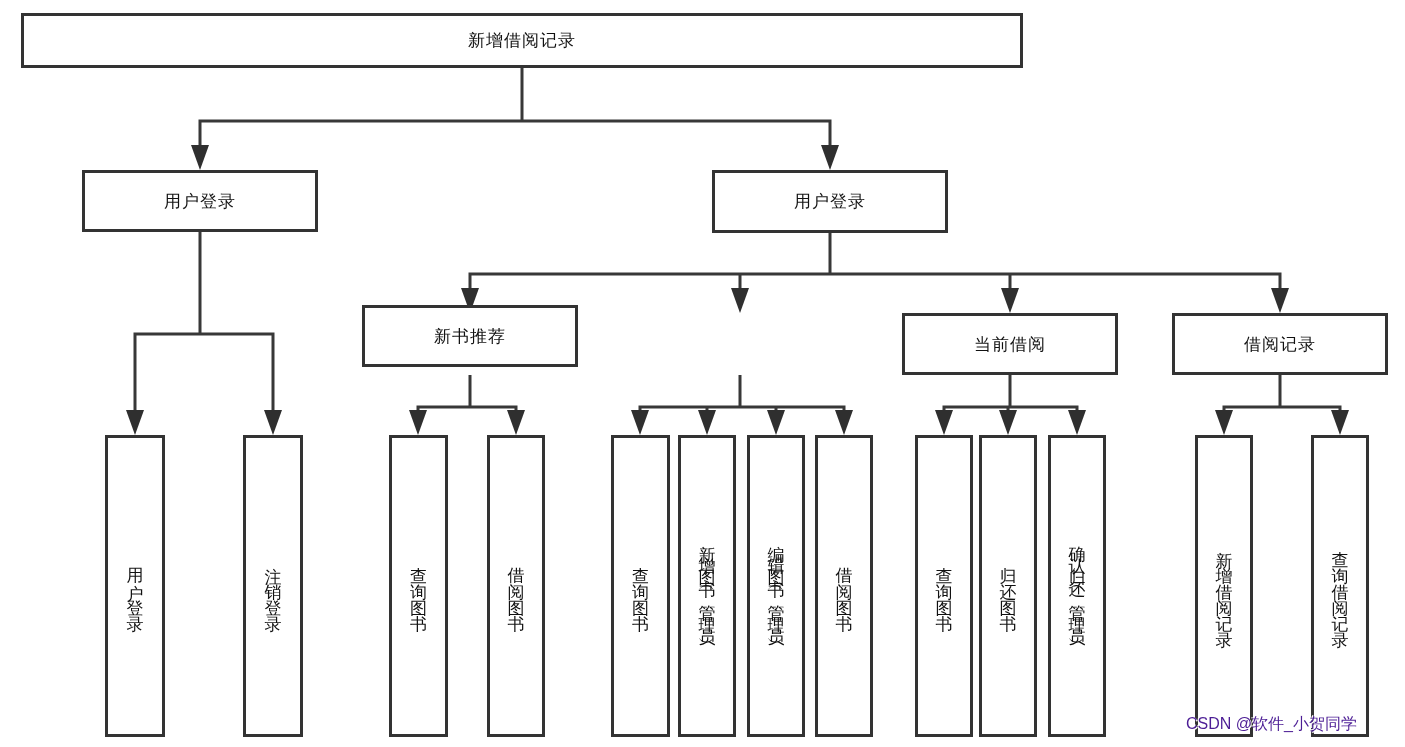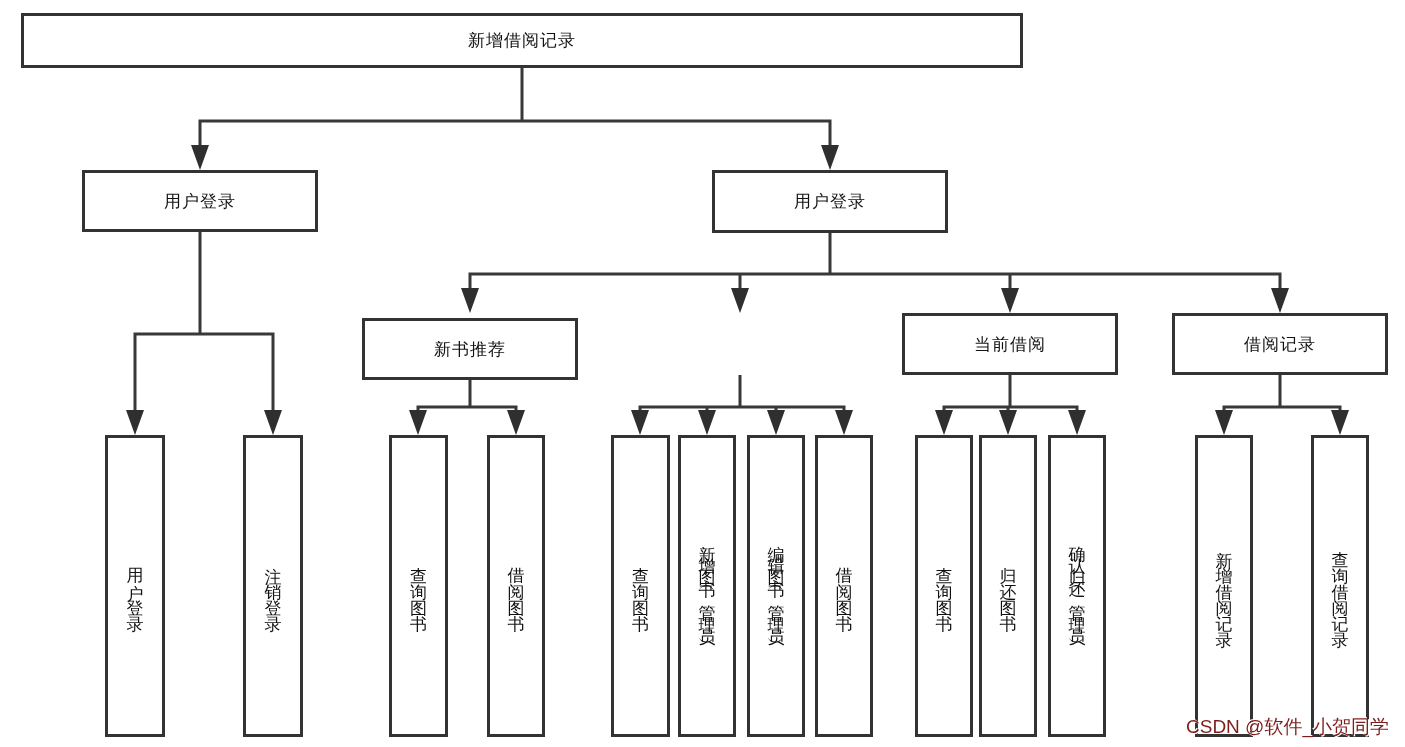--- a/index.html
+++ b/index.html
@@ -51,22 +51,22 @@
     white-space: nowrap;
   }
   .v-label.long {
     letter-spacing: 0.7em;
   }
   #watermark {
     position: absolute;
     left: 1186px;
     top: 714px;
     z-index: 3;
-    font-size: 19px;
-    color: #7f1d1d;
+    font-size: 16px;
+    color: #4c1d95;
     text-shadow: 1px 1px 0 #ffffff, -1px -1px 0 #ffffff;
     white-space: nowrap;
   }
 </style>
 </head>
 <body>
 
 <div id="stage">
 
   <svg id="wires" viewBox="0 0 1405 747" xmlns="http://www.w3.org/2000/svg">
@@ -106,21 +106,21 @@
     <span class="h-label">新增借阅记录</span>
   </div>
 
   <div class="node" style="left:82px; top:170px; width:236px; height:62px;">
     <span class="h-label">用户登录</span>
   </div>
   <div class="node" style="left:712px; top:170px; width:236px; height:63px;">
     <span class="h-label">用户登录</span>
   </div>
 
-  <div class="node" style="left:362px; top:318px; width:216px; height:62px;">
+  <div class="node" style="left:362px; top:305px; width:216px; height:62px;">
     <span class="h-label">新书推荐</span>
   </div>
   <div class="node" style="left:1172px; top:313px; width:216px; height:62px;">
     <span class="h-label">借阅记录</span>
   </div>
   <div class="node" style="left:902px; top:313px; width:216px; height:62px;">
     <span class="h-label">当前借阅</span>
   </div>
 
   <div class="node leaf" style="left:105px; width:60px;">

